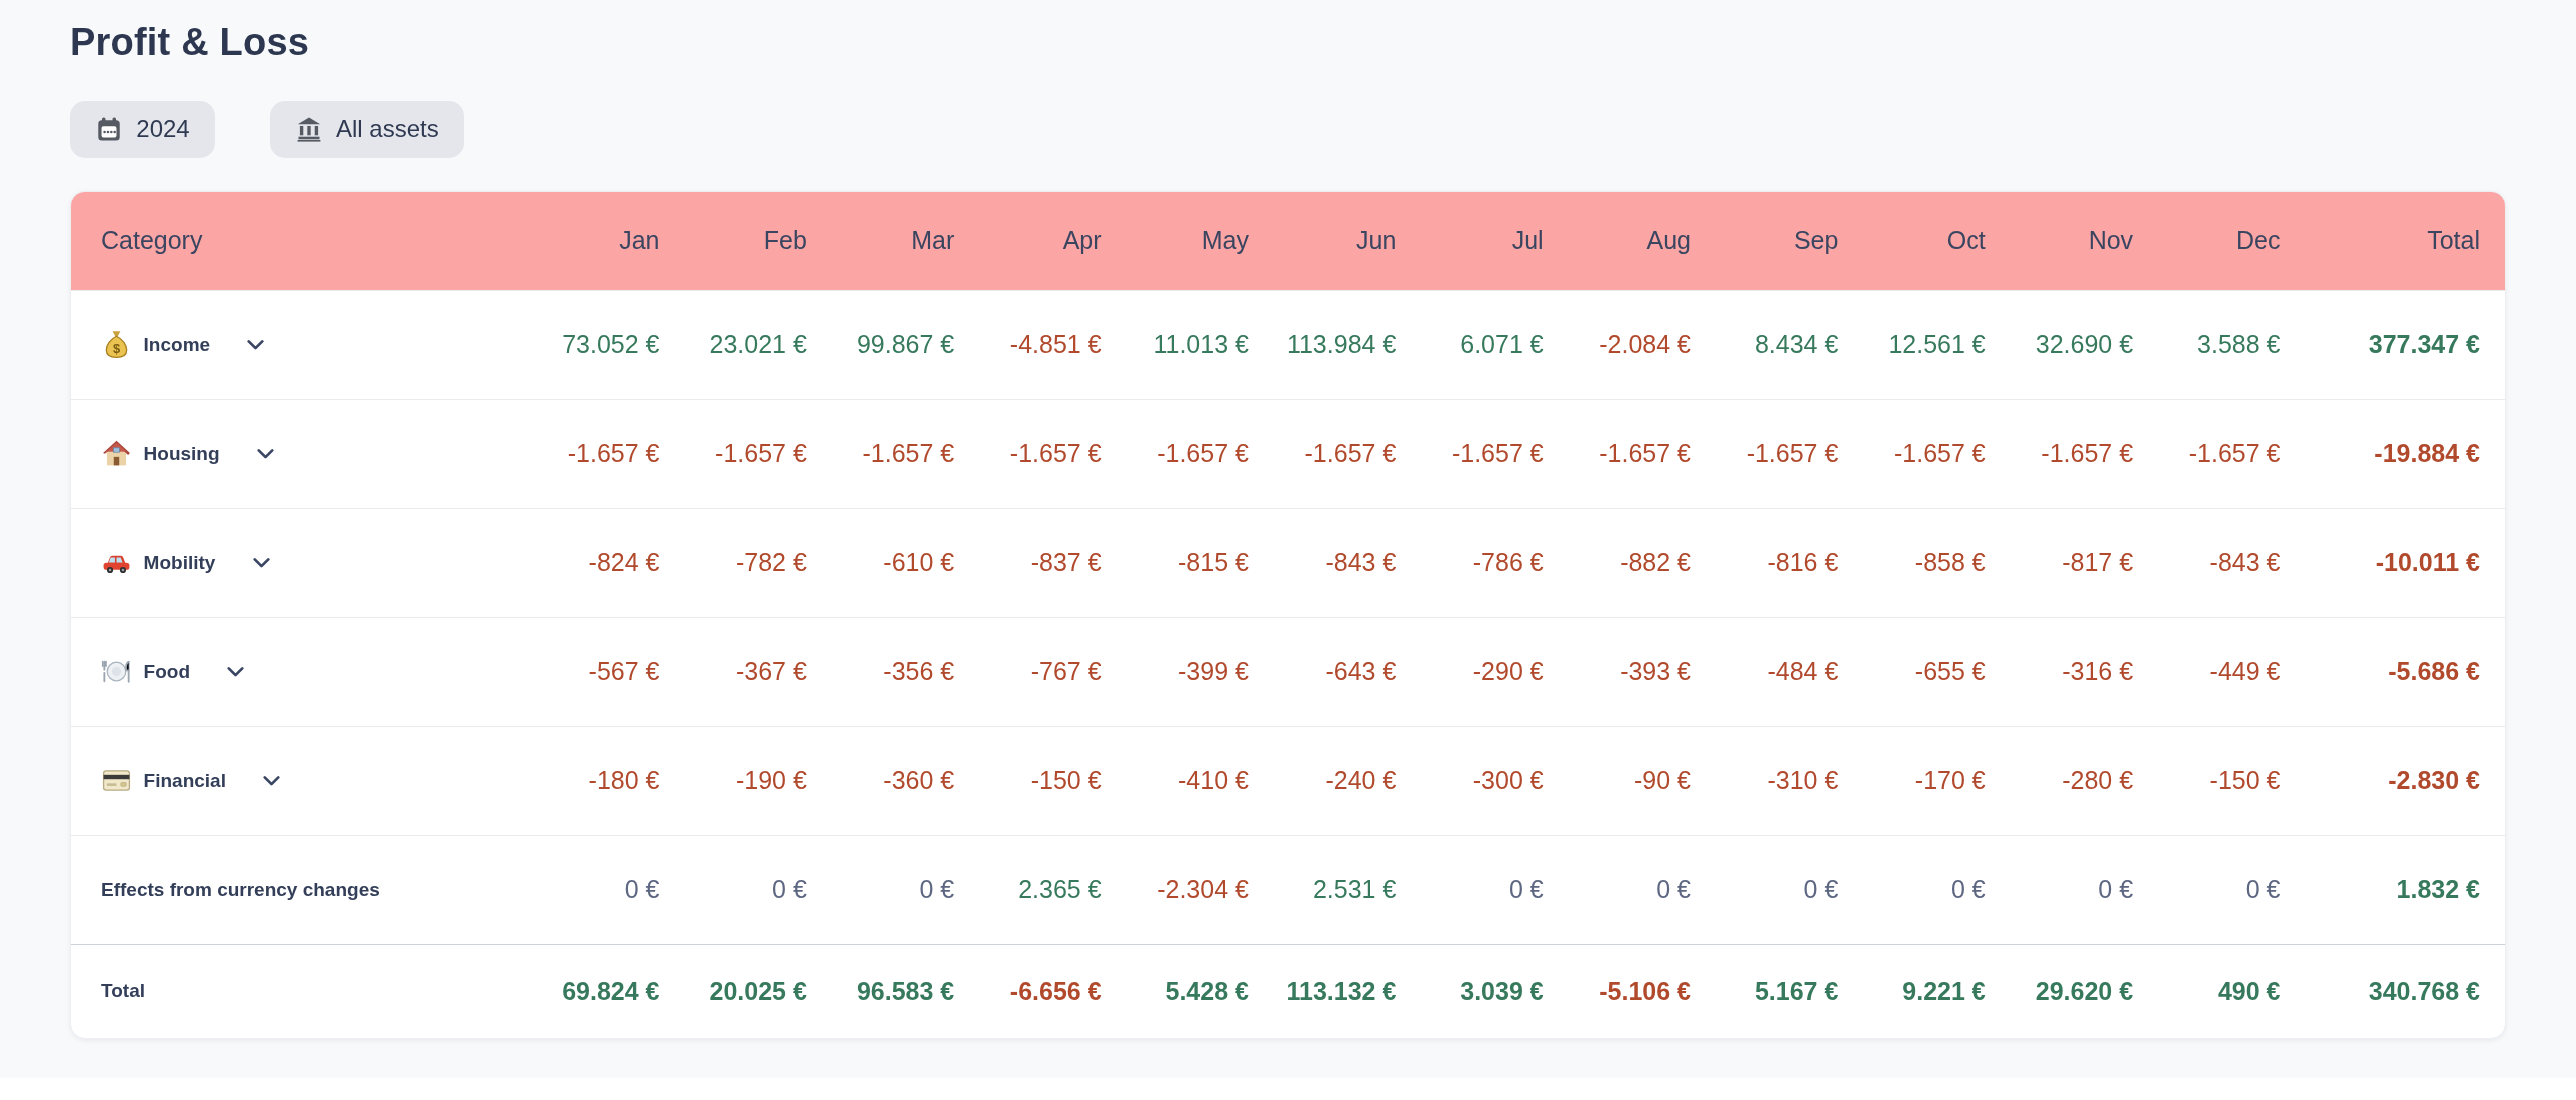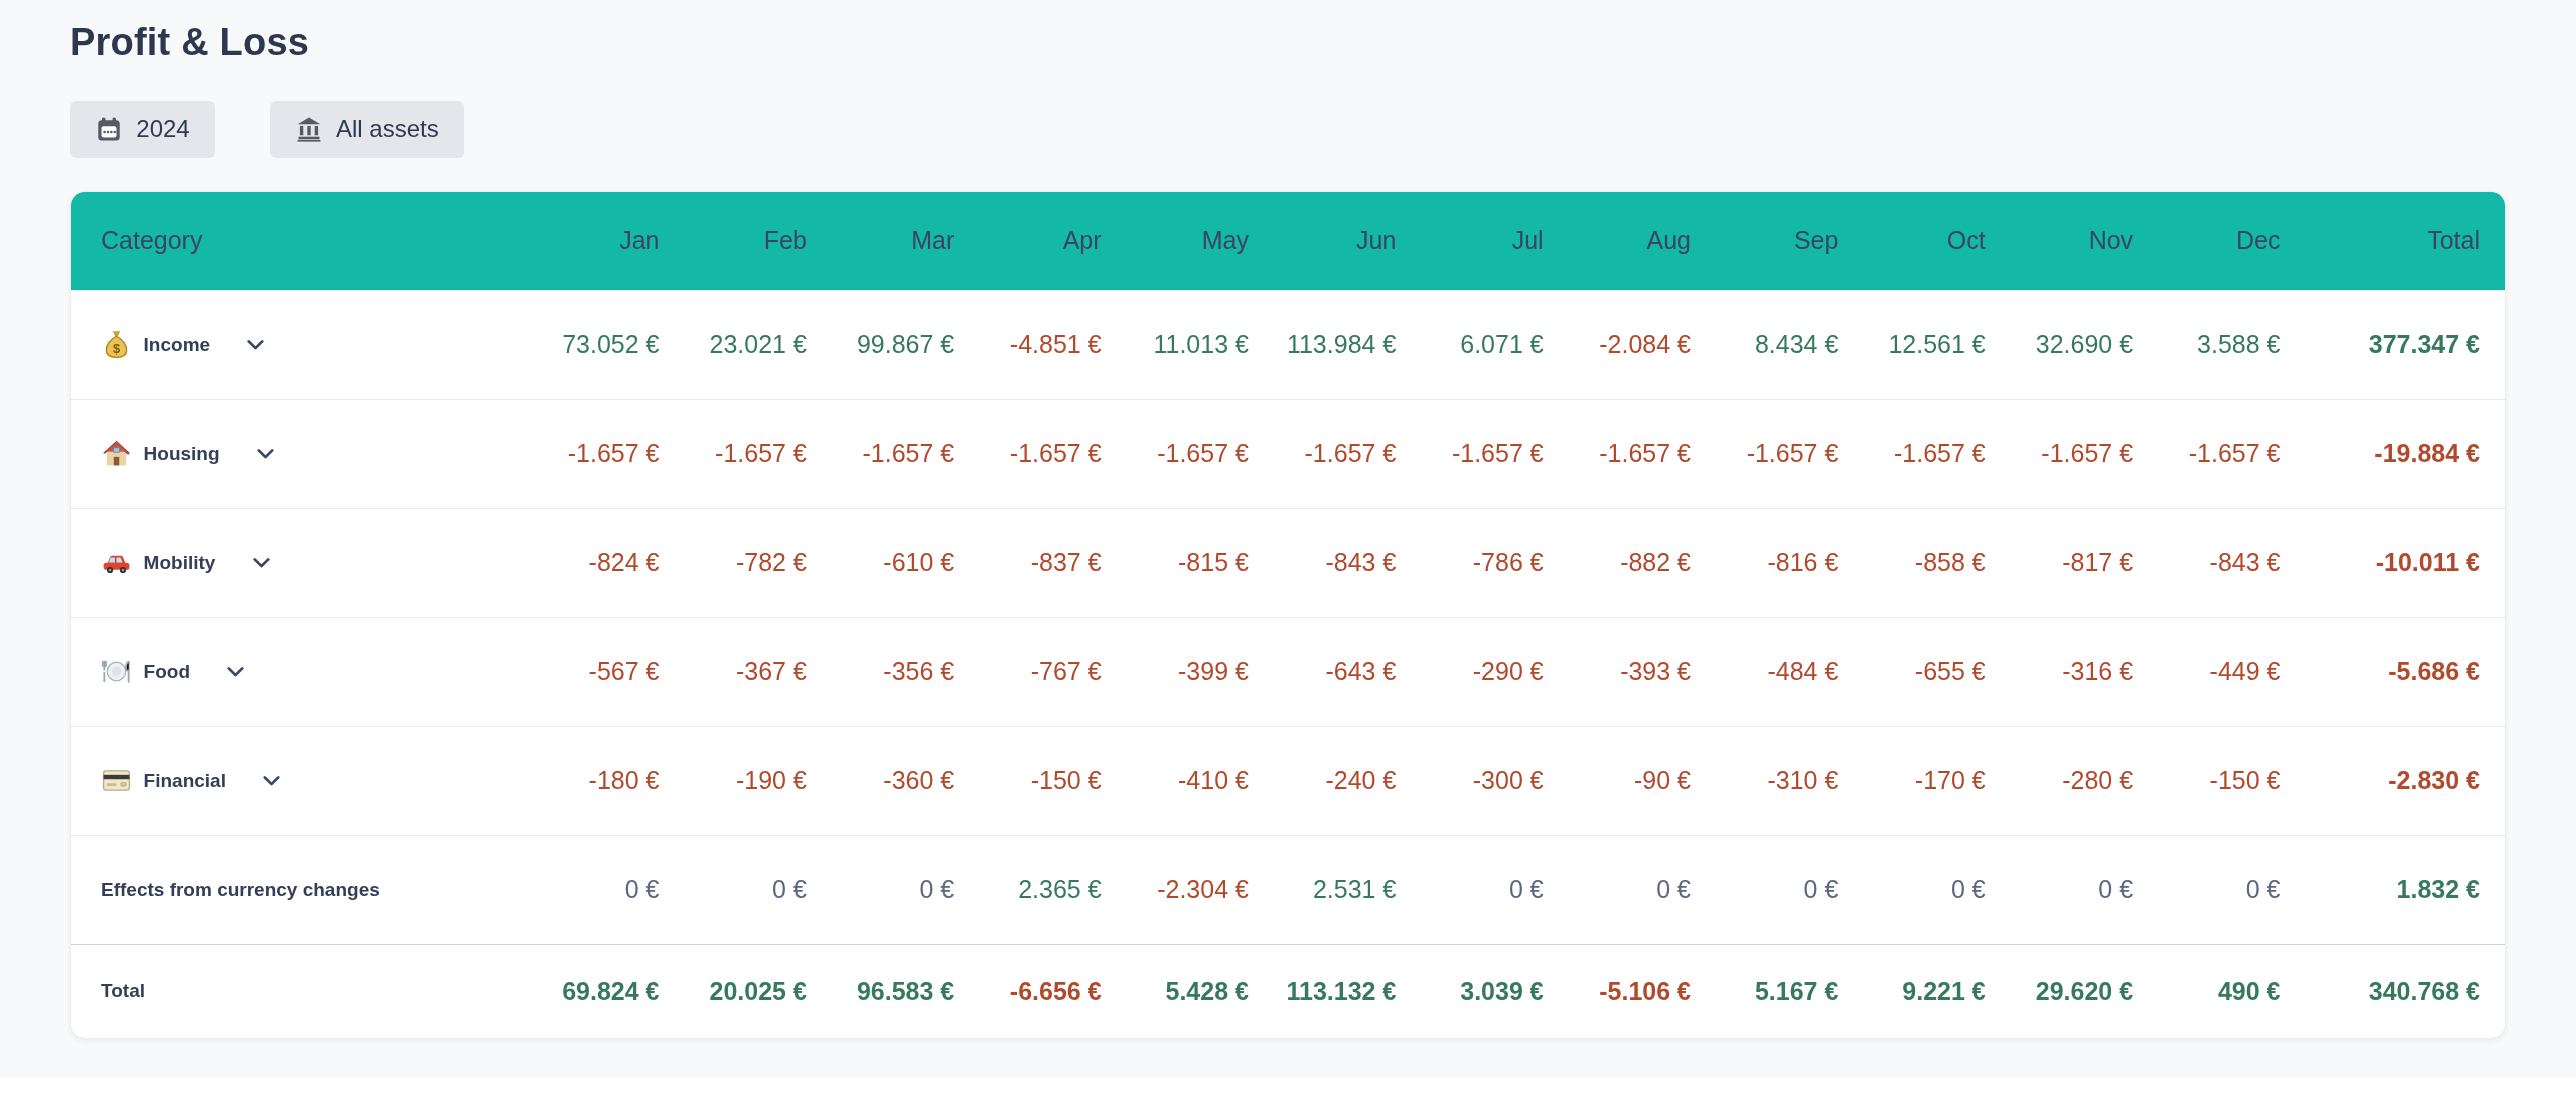--- a/index.html
+++ b/index.html
@@ -12,37 +12,37 @@
     overflow:hidden;
   }
   .page{padding:14px 70px 0 70px;}
   .page-title{
     font-size:38px;font-weight:700;color:#2d3850;
     margin:6.6px 0 0 0;letter-spacing:0.2px;
   }
   .filters{display:flex;gap:55px;margin-top:37px;}
   .chip{
     display:inline-flex;align-items:center;gap:13.3px;
-    background:#e4e6eb;border:none;border-radius:6px;
+    background:#e4e6eb;border:none;border-radius:15px;
     height:57px;padding:0 25px;cursor:pointer;
     font-size:24px;color:#2f3a52;font-family:inherit;
   }
   .chip svg{width:28px;height:28px;display:block;}
   .card{
     margin-top:33px;width:2436px;box-sizing:border-box;
     background:#ffffff;border:0.8px solid #eceef2;border-radius:15px;
     box-shadow:0 1.7px 5px rgba(16,24,40,.06);
     overflow:hidden;
   }
   table{width:100%;border-collapse:collapse;table-layout:fixed;}
   col.c-cat{width:465px;}
   col.c-month{width:147px;}
   col.c-total{width:199px;}
   thead th{
-    height:96px;background:#14b8a6;
+    height:96px;background:#fca5a5;
     font-size:25px;font-weight:500;color:#3a4560;
     border-bottom:0.8px solid #e9ebef;
   }
   th.cat,td.cat{text-align:left;padding-left:30px;}
   th.num,td.num{text-align:right;padding-right:25px;}
   tbody td{height:106px;vertical-align:middle;border-top:0.8px solid #e9ebef;font-size:25px;}
   tbody tr:first-child td{border-top:none;}
   tbody tr.total-row td{border-top:1.7px solid #ced3da;height:91px;}
   .cat-inner{display:flex;align-items:center;gap:11.6px;}
   .row-icon{width:31px;height:31px;display:inline-flex;}

